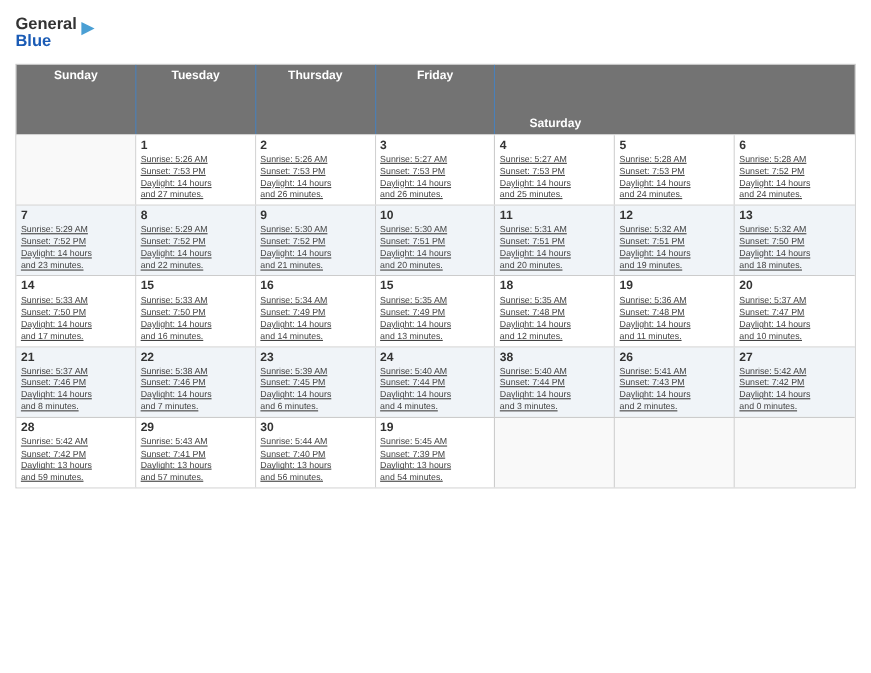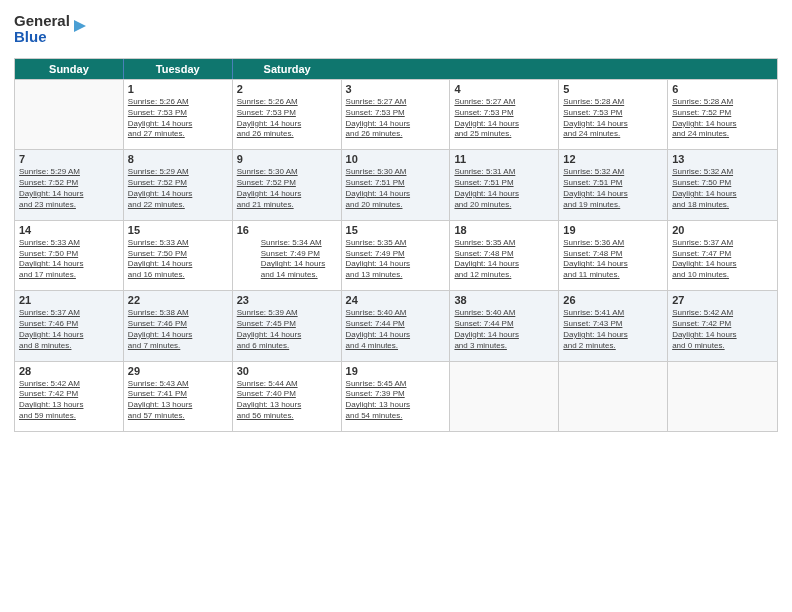--- a/index.html
+++ b/index.html
@@ -38,31 +38,31 @@
     }
     .calendar {
       flex: 1;
       display: flex;
       flex-direction: column;
       border: 1px solid #ccc;
     }
     .cal-header {
       display: grid;
       grid-template-columns: repeat(7, 1fr);
-      background: #0f766e;
+      background: #737373;
     }
     .cal-header-cell {
       color: #fff;
       font-size: 11px;
       font-weight: bold;
       text-align: center;
       padding: 4px 2px;
       border-right: 1px solid #4a80b9;
     }
-    .cal-header-cell:last-child { border-right: none; }
+    .cal-header-cell:last-child { border-right: none; margin-top: 43px; }
     .cal-body {
       display: flex;
       flex-direction: column;
       flex: 1;
     }
     .cal-row {
       display: grid;
       grid-template-columns: repeat(7, 1fr);
       flex: 1;
       border-top: 1px solid #ccc;
@@ -113,20 +113,22 @@
     <div class="title-block">
       <div class="month-title"></div>
       <div class="location-title"></div>
     </div>
   </div>
 
   <div class="calendar">
     <div class="cal-header">
     <div class="cal-header-cell">Sunday</div>
         <div class="cal-header-cell">Tuesday</div>
+        <div class="cal-header-cell">Thursday</div>
+        <div class="cal-header-cell">Friday</div>
         <div class="cal-header-cell">Saturday</div>
       </div>
     <div class="cal-body">
     <div class="cal-row">
           <div class="cal-cell empty"></div>
           <div class="cal-cell">
             <div class="day-num">1</div>
             <div class="cell-text" style="white-space: pre-line;">Sunrise: 5:26 AM
 Sunset: 7:53 PM
 Daylight: 14 hours
@@ -229,21 +231,21 @@
           </div>
           <div class="cal-cell">
             <div class="day-num">15</div>
             <div class="cell-text" style="white-space: pre-line;">Sunrise: 5:33 AM
 Sunset: 7:50 PM
 Daylight: 14 hours
 and 16 minutes.</div>
           </div>
           <div class="cal-cell">
             <div class="day-num">16</div>
-            <div class="cell-text" style="white-space: pre-line; margin-left: 24px;">Sunrise: 5:34 AM
+            <div class="cell-text" style="white-space: pre-line;">Sunrise: 5:34 AM
 Sunset: 7:49 PM
 Daylight: 14 hours
 and 14 minutes.</div>
           </div>
           <div class="cal-cell">
             <div class="day-num">15</div>
             <div class="cell-text" style="white-space: pre-line;">Sunrise: 5:35 AM
 Sunset: 7:49 PM
 Daylight: 14 hours
 and 13 minutes.</div>

